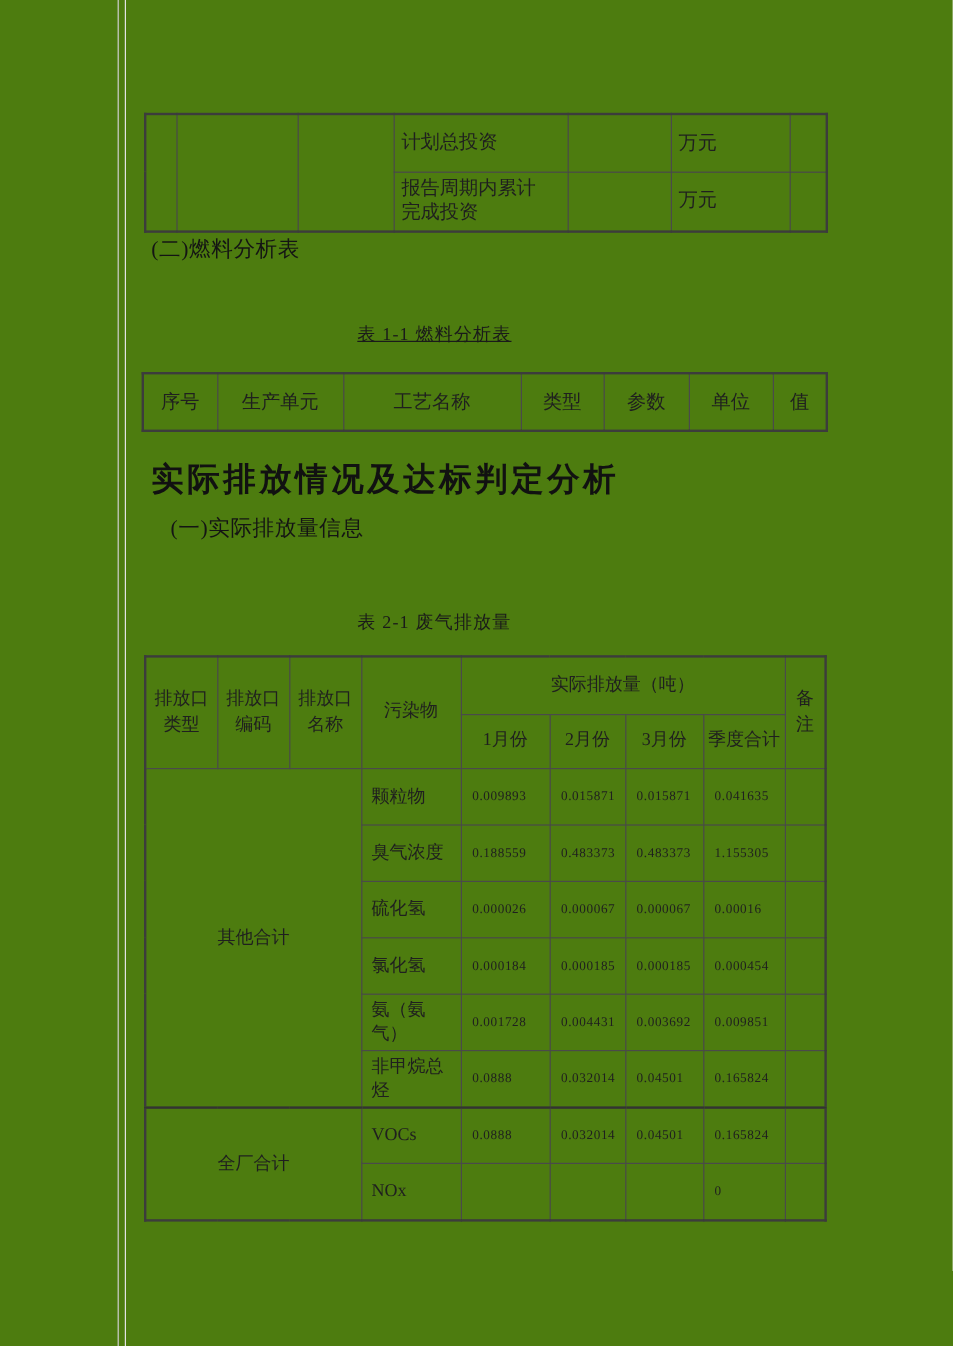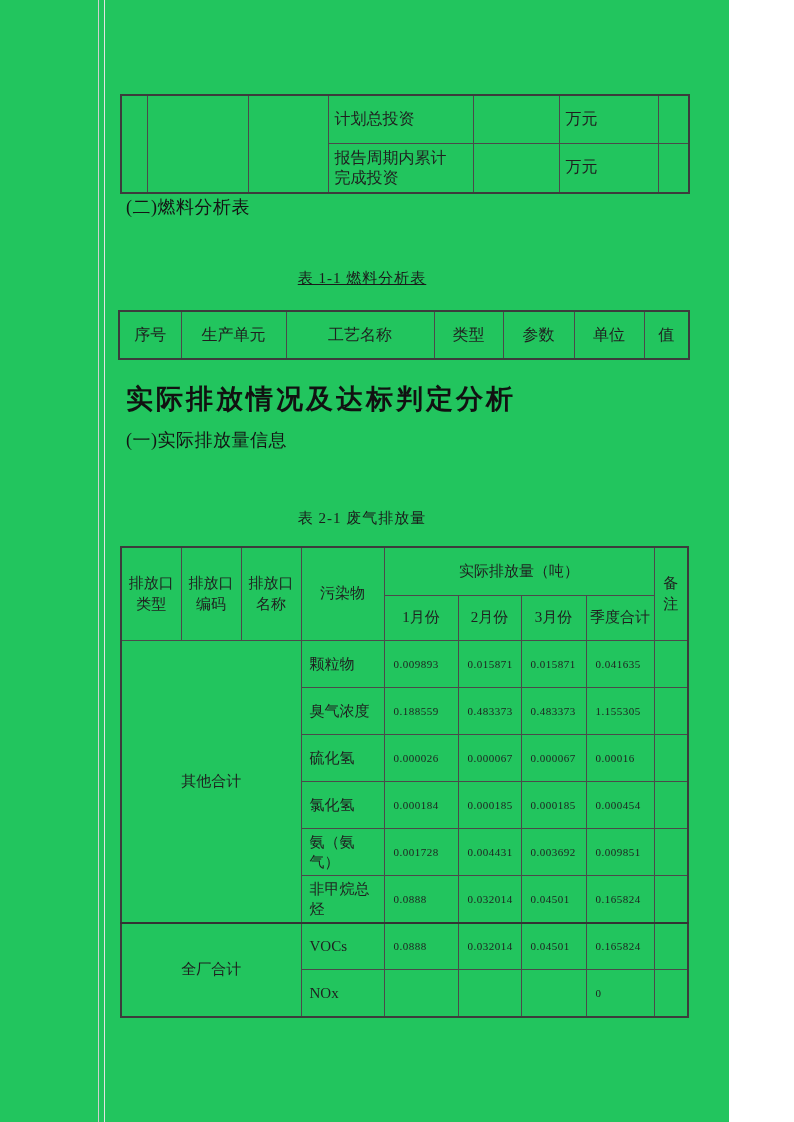--- a/index.html
+++ b/index.html
@@ -1,21 +1,21 @@
 <!DOCTYPE html>
 <html><head>
 <meta charset="utf-8">
 <style>
   * { box-sizing: border-box; margin: 0; padding: 0; }
   html, body { background: #ffffff; }
   .page {
     position: relative;
-    width: 729px;
+    width: 794px;
     height: 1122px;
-    background: #22c55e;
+    background: #4d7c0f;
     overflow: hidden;
     font-family: "Liberation Serif", "DejaVu Serif", serif;
     color: #1f1f1f;
   }
   .scan-line { position: absolute; top: 0; height: 100%; width: 1px; }
   .scan-line-a { left: 98px;  background: #cfcfcf; }
   .scan-line-b { left: 104px; background: #e3e3e3; }
 
   table { border-collapse: collapse; table-layout: fixed; position: absolute; }
   td, th { border: 1.5px solid #4a4a4a; font-weight: normal; overflow: hidden; }
@@ -44,21 +44,21 @@
   .emission .num { text-align: left; padding-left: 9px; font-size: 11px; letter-spacing: 0.5px; }
   .emission .note-col { }
   .emission .sec-top td { border-top: 2.5px solid #333; }
 
   
   .h-sub {
     position: absolute; left: 126px;
     font-size: 18px; letter-spacing: 0.5px; color: #141414;
   }
   .h-fuel { top: 195px; }
-  .h-emis { top: 428px; }
+  .h-emis { top: 428px; margin-left: 16px; }
   .h-main {
     position: absolute; left: 126px; top: 381px;
     font-family: "Liberation Sans", "DejaVu Sans", sans-serif;
     font-weight: bold; font-size: 27px; letter-spacing: 3px; color: #111;
   }
   .caption {
     position: absolute; left: 0; width: 724px; text-align: center;
     font-size: 15px; letter-spacing: 1px; color: #1a1a1a;
   }
   .cap1 { top: 269px; text-decoration: underline; }

